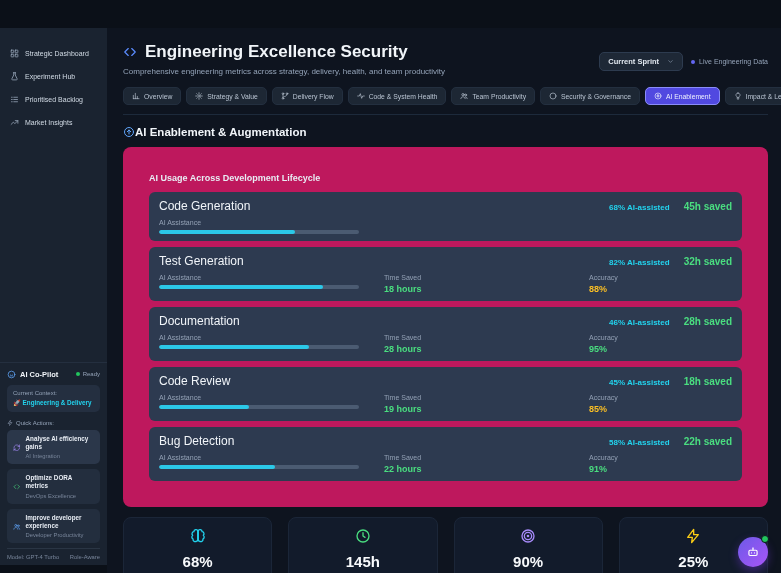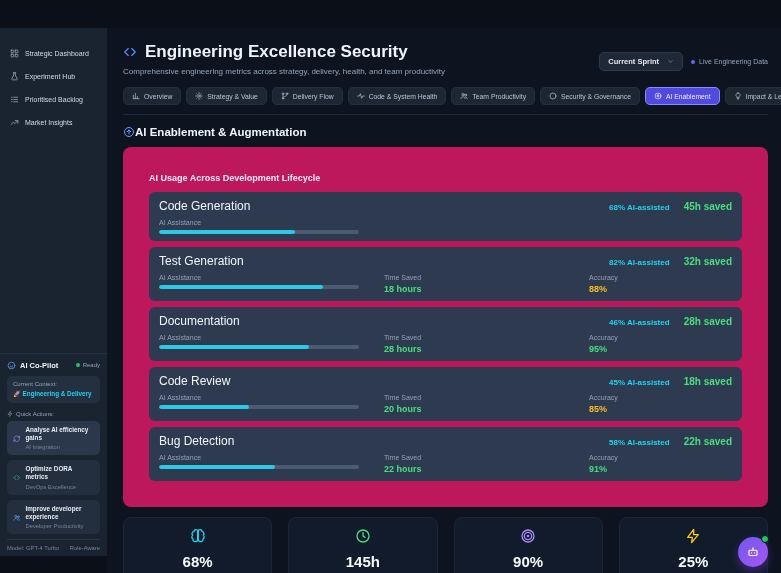--- a/index.html
+++ b/index.html
@@ -15,21 +15,21 @@
   #logo-block { position:absolute; left:0; top:0; width:107px; height:28px; background:#212c3b; display:flex; align-items:center; padding-left:9px; gap:4px; }
   #logo { font-size:11px; font-weight:bold; color:#5b8cff; letter-spacing:.5px; }
   #logo-sub { font-size:5.5px; color:#93a1b5; }
   #user-chip { position:absolute; right:8px; top:3px; height:22px; background:#1f2937; border-radius:6px; display:flex; align-items:center; gap:6px; padding:0 8px; }
   #avatar { width:15px; height:15px; border-radius:50%; background:radial-gradient(circle at 50% 45%, #93c5fd 0 30%, #2563eb 60%); }
   .user-name { font-size:7px; font-weight:bold; color:#f1f5f9; line-height:1.4; }
   .user-role { font-size:5.5px; color:#94a3b8; line-height:1.3; }
   #user-chip .icon { font-size:7px; color:#94a3b8; }
 
   
-  #sidebar { position:absolute; left:0; top:28px; bottom:17px; width:127px; background:#1a2330; border-right:6px solid #a21caf; }
+  #sidebar { position:absolute; left:0; top:28px; bottom:8px; width:127px; background:#1a2330; border-right:6px solid #a21caf; }
   #nav { padding:14px 10px 0; }
   .nav-item { display:flex; align-items:center; gap:6px; height:23px; cursor:pointer; }
   .nav-item .icon { font-size:9px; color:#9fadc0; }
   .nav-item span.lbl { font-size:7px; color:#d3dce6; }
 
   
   #copilot { position:absolute; left:0; bottom:0; width:107px; padding:7px 7px 5px; background:#1a2330; border-top:1px solid #242f3f; }
   #copilot-head { display:flex; align-items:center; gap:4px; }
   #copilot-head .icon { font-size:9px; color:#60a5fa; }
   #copilot-title { font-size:7.5px; font-weight:bold; color:#f1f5f9; flex:1; }
@@ -431,21 +431,21 @@
         </div>
         <div class="row-metrics">
           <div>
             <div class="m-label">AI Assistance</div>
             <div class="bar-track">
                 <div class="bar-fill" style="width: 45%;"></div>
               </div>
           </div>
           <div>
             <div class="m-label">Time Saved</div>
-            <div class="m-value">20 hours</div>
+            <div class="m-value">19 hours</div>
           </div>
           <div>
             <div class="m-label">Accuracy</div>
             <div class="m-value" style="color: rgb(251, 191, 36);">85%</div>
           </div>
         </div>
       </div>
 
       <div class="row">
         <div class="row-top">

